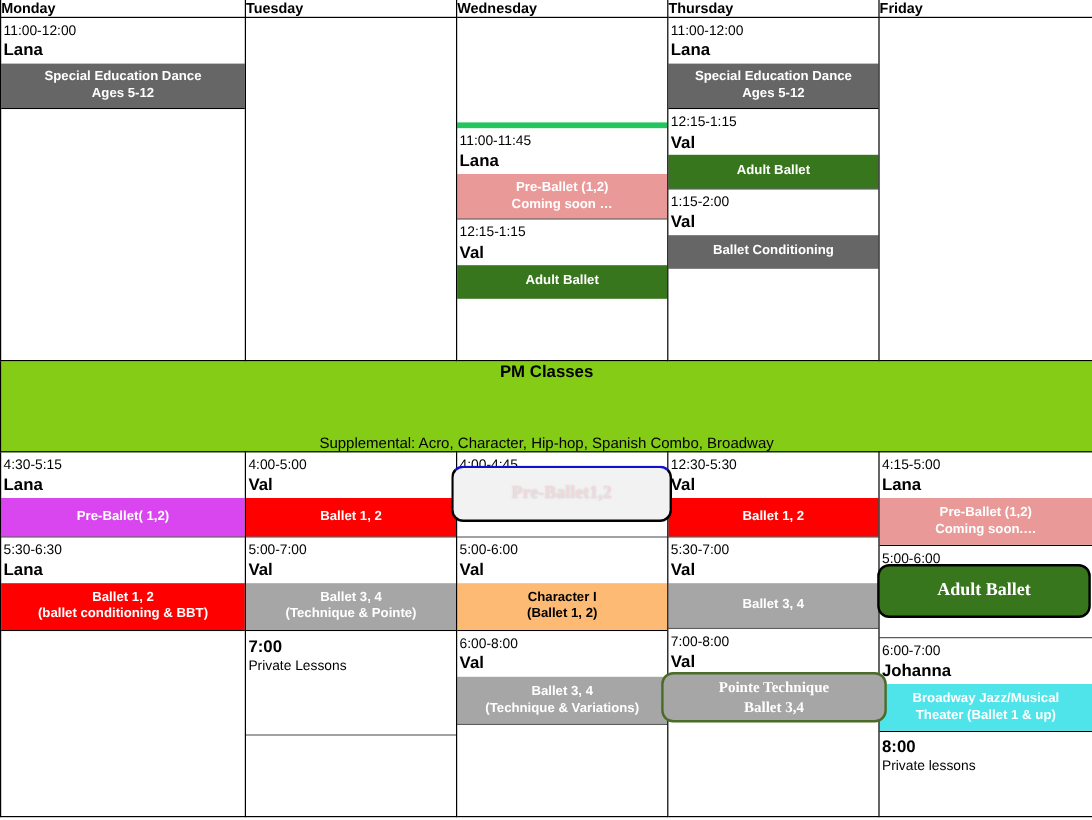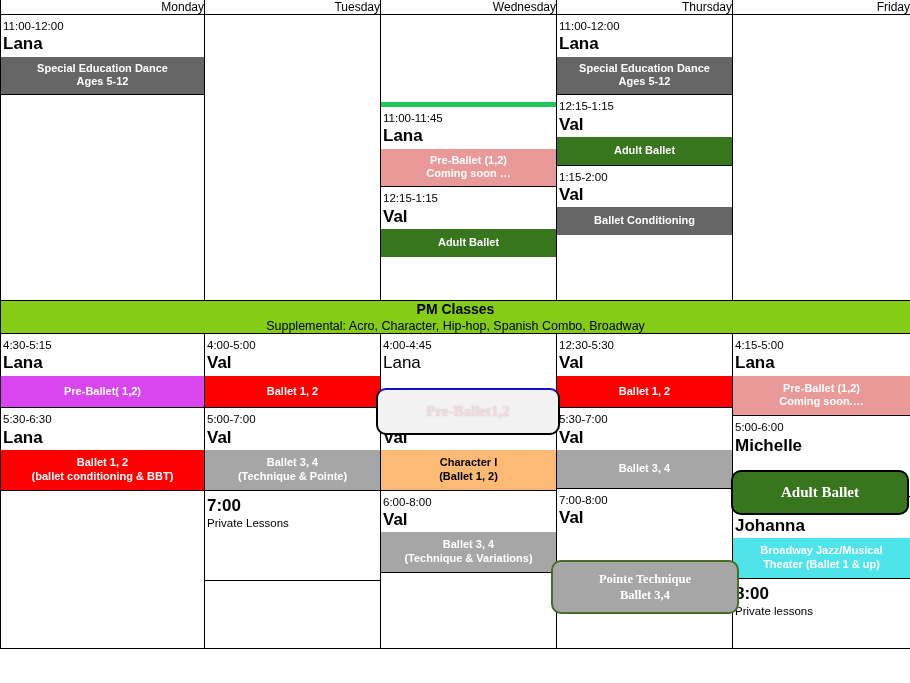--- a/index.html
+++ b/index.html
@@ -25,22 +25,22 @@
     width: 910px;
     border-collapse: collapse;
     table-layout: fixed;
   }
   table.grid td, table.grid th {
     border: 1px solid #000000;
     padding: 0;
     vertical-align: top;
   }
   .dayhead {
-    text-align: right;
-    font-weight: normal;
+    text-align: left;
+    font-weight: bold;
     font-size: 12px;
     padding: 4px 0 5px 0;
     border-top: none !important;
     background: #ffffff;
   }
   .col-first { width: 204px; }
   .col-std { width: 176px; }
   .col-last { width: 178px; }
 
   
@@ -48,21 +48,21 @@
     border-bottom: 1px solid #000000;
   }
   .block.last { border-bottom: none; }
   .times {
     text-align: left;
     padding: 4px 2px 2px 2px;
     line-height: 1.25;
     background: #ffffff;
   }
   .times .t { font-size: 11.5px; }
-  .times .teacher { font-weight: bold; font-size: 17px; }
+  .times .teacher { font-weight: bold; font-size: 14px; }
   .times .teacher.light { font-weight: normal; }
   .bar {
     text-align: center;
     font-weight: bold;
     font-size: 11px;
     line-height: 1.25;
     padding: 7px 4px;
     min-height: 16px;
     box-sizing: border-box;
   }
@@ -76,20 +76,21 @@
     padding: 6px 0 7px 0;
     background: #84cc16;
   }
   .pm-banner .pm-title {
     font-weight: bold;
     font-size: 14px;
     padding-bottom: 2px;
   }
   .pm-banner .pm-sub {
     font-size: 12.5px;
+    margin-top: 43px;
   }
 
   
   .callout {
     position: absolute;
     border-radius: 10px;
     text-align: center;
     font-weight: bold;
     display: flex;
     align-items: center;
@@ -108,21 +109,21 @@
     color: #ffffff;
     font-family: Liberation Serif, serif;
     font-size: 15px;
     text-shadow: 0 0 2px rgba(0,0,0,0.15);
   }
   .callout.prebt span { color: #f0d9dd; }
   .callout.pointe {
     left: 551px;
     top: 560px;
     width: 188px;
-    height: 54px;
+    height: 42px;
     background: #a6a6a6;
     border: 2px solid #4b6b28;
     color: #ffffff;
     font-family: "Liberation Serif", serif;
     font-size: 12.5px;
   }
   .callout.adultballet {
     left: 731px;
     top: 470px;
     width: 178px;

